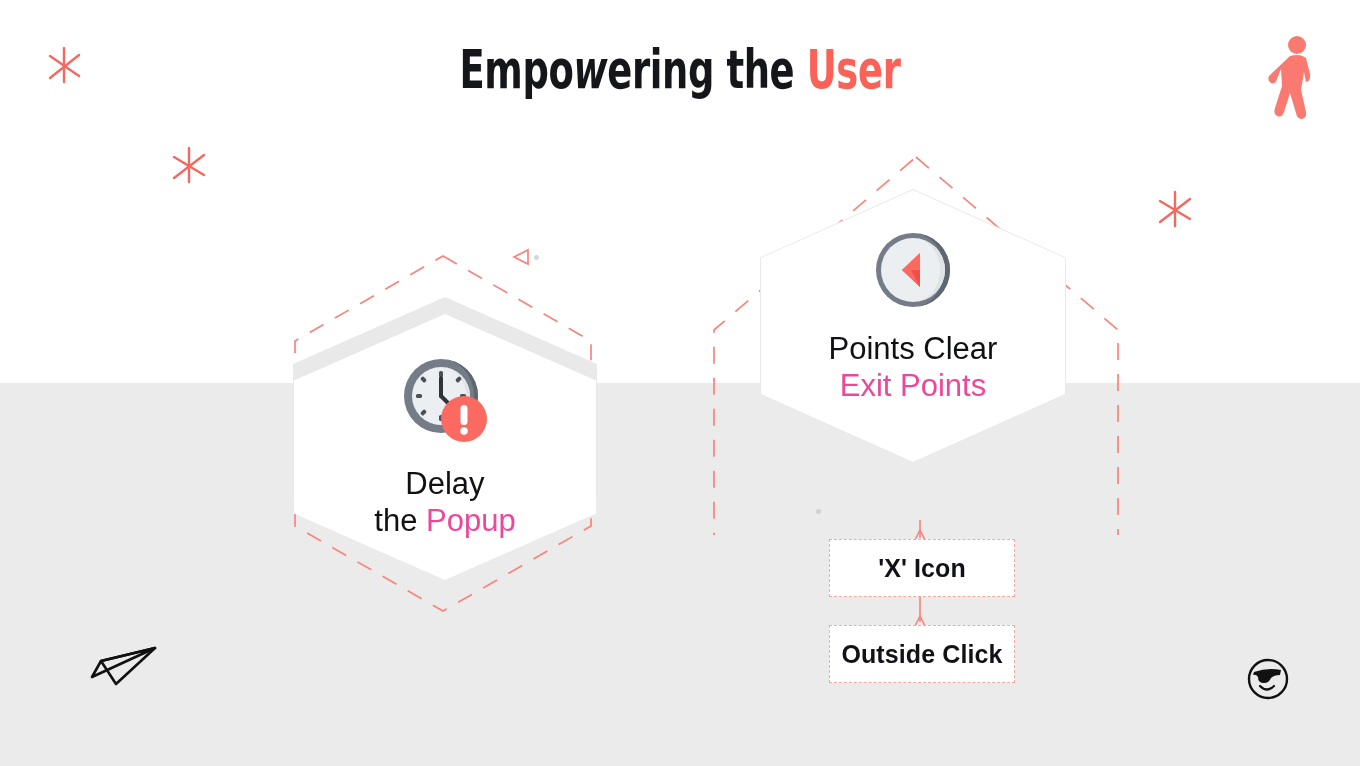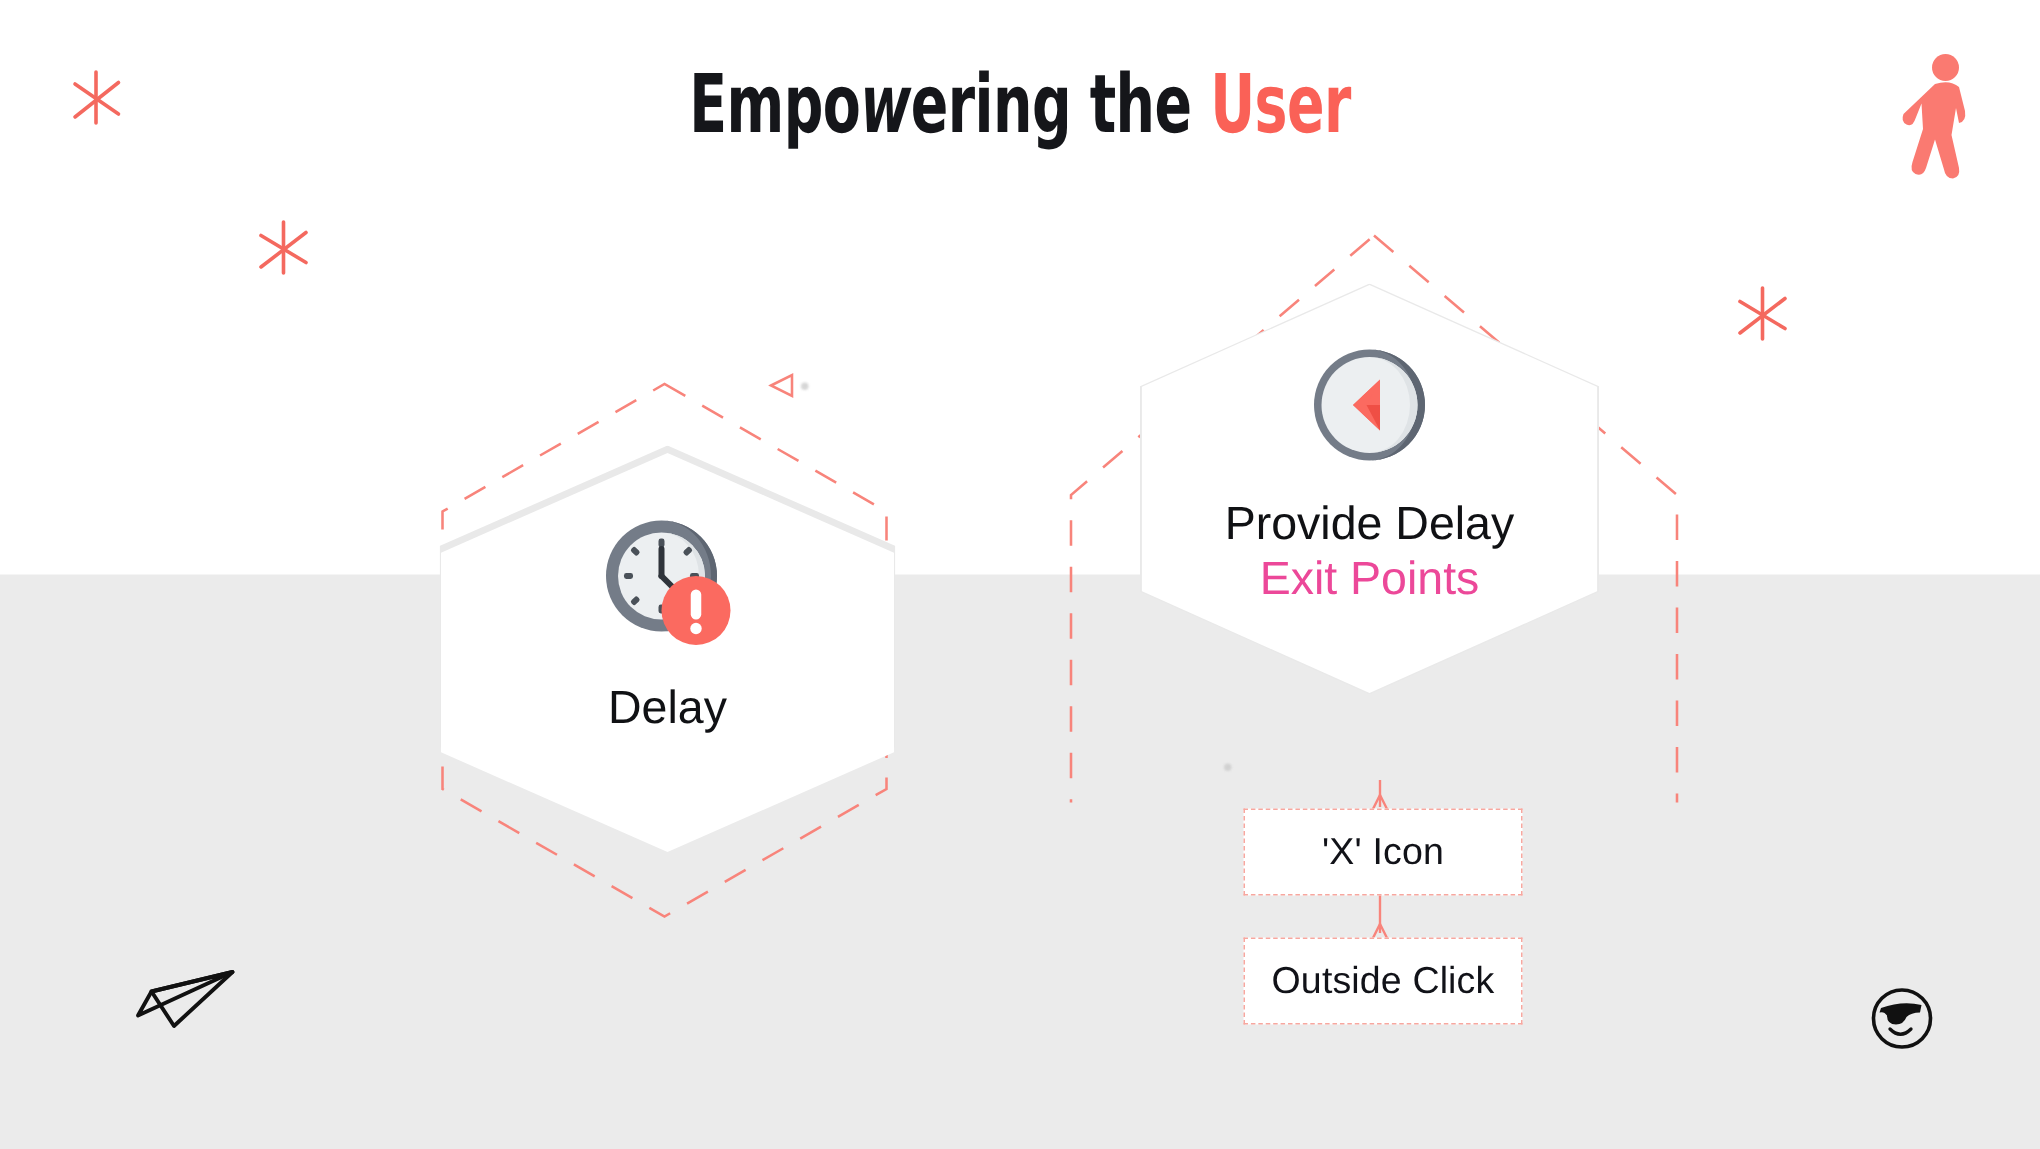--- a/index.html
+++ b/index.html
@@ -75,20 +75,21 @@
   .dbox {
     position: absolute;
     background: #ffffff;
     border: 1.6px dashed #f7a79f;
     display: flex;
     align-items: center;
     justify-content: center;
     font-size: 25px;
     color: #111218;
     letter-spacing: 0.1px;
+    font-weight: bold;
   }
 
   
   .faint-dot {
     position: absolute;
     width: 5px; height: 5px;
     border-radius: 50%;
     background: #c9c9c9;
     opacity: .75;
     filter: blur(0.6px);
@@ -154,21 +155,21 @@
       <circle cx="1268" cy="679" r="19" fill="none" stroke="#111111" stroke-width="2.4"></circle>
       <path d="M1254,672 q14,-5 27,-2 l-1,5 q-6,0 -9,3 q-2,5 -7,5 q-6,0 -6,-6 q-2,-3 -5,-2 z" fill="#111111"></path>
       <path d="M1260,686 q7,7 14,0" fill="none" stroke="#111111" stroke-width="2.2" stroke-linecap="round"></path>
     </g>
   </svg>
 
   <div class="faint-dot" style="left:534px; top:255px;"></div>
   <div class="faint-dot" style="left:816px; top:509px;"></div>
 
   <div class="hex-shadow" style="left:293px; top:297px; width:304px; height:268px;"></div>
-  <div class="hex-card" style="left:294px; top:302px; width:302px; height:266px;">
+  <div class="hex-card" style="left:294px; top:314px; width:302px; height:266px;">
     <div class="hex-content">
 
       <svg width="92" height="92" viewBox="0 0 92 92" style="margin-top:40px;">
         <circle cx="42" cy="42" r="37" fill="#747c88"></circle>
         <path d="M42,5 a37,37 0 0 1 0,74 a33,37 0 0 0 0,-74 z" fill="#5e6672"></path>
         <circle cx="42" cy="42" r="29" fill="#eceff1"></circle>
         <path d="M42,13 a29,29 0 0 1 0,58 a25,29 0 0 0 0,-58 z" fill="#dfe3e6"></path>
         <g fill="#4a5159">
           <rect x="40" y="17" width="4" height="6" rx="1.6"></rect>
           <rect x="40" y="61" width="4" height="6" rx="1.6"></rect>
@@ -181,40 +182,41 @@
         </g>
         <path d="M42,24 L42,42" stroke="#2f343b" stroke-width="4" stroke-linecap="round" fill="none"></path>
         <path d="M42,42 L54,54" stroke="#2f343b" stroke-width="4" stroke-linecap="round" fill="none"></path>
         <circle cx="65" cy="65" r="23" fill="#fb6a60"></circle>
         <rect x="61.5" y="51" width="7" height="20" rx="3.5" fill="#ffffff"></rect>
         <circle cx="65" cy="77" r="3.8" fill="#ffffff"></circle>
       </svg>
 
       <div class="card-label" style="margin-top:20px; font-size:31px;">
         <div>Delay</div>
+        <div><span>the </span><span class="accent">Popup</span></div>
       </div>
     </div>
   </div>
 
   <div class="hex-shadow" style="left:760px; top:189px; width:306px; height:274px;"></div>
   <div class="hex-card" style="left:761px; top:190px; width:304px; height:272px;">
     <div class="hex-content">
 
       <svg width="78" height="78" viewBox="0 0 78 78" style="margin-top:41px;">
         <circle cx="39" cy="39" r="37" fill="#747c88"></circle>
         <path d="M39,2 a37,37 0 0 1 0,74 a31,37 0 0 0 0,-74 z" fill="#5e6672"></path>
         <circle cx="39" cy="39" r="32" fill="#eceff1"></circle>
         <path d="M39,7 a32,32 0 0 1 0,64 a27,32 0 0 0 0,-64 z" fill="#dfe3e6"></path>
         <path d="M46,22 L28,39 L46,56 L46,41 L46,22 Z" fill="#fb6a60"></path>
         <path d="M46,22 L28,39 L46,56 L37,39 Z" fill="#fb6a60"></path>
         <path d="M46,39 L46,56 L37,39 Z" fill="#ef4f45"></path>
       </svg>
 
       <div class="card-label" style="margin-top:22px; font-size:31px;">
-        <div>Provide Delay</div>
+        <div>Points Clear</div>
         <div class="accent">Exit Points</div>
       </div>
     </div>
   </div>
 
   <div class="dbox" style="left:829px; top:539px; width:186px; height:58px;">
     <span>'X' Icon</span>
   </div>
 
   <div class="dbox" style="left:829px; top:625px; width:186px; height:58px;justify-content:center;">

